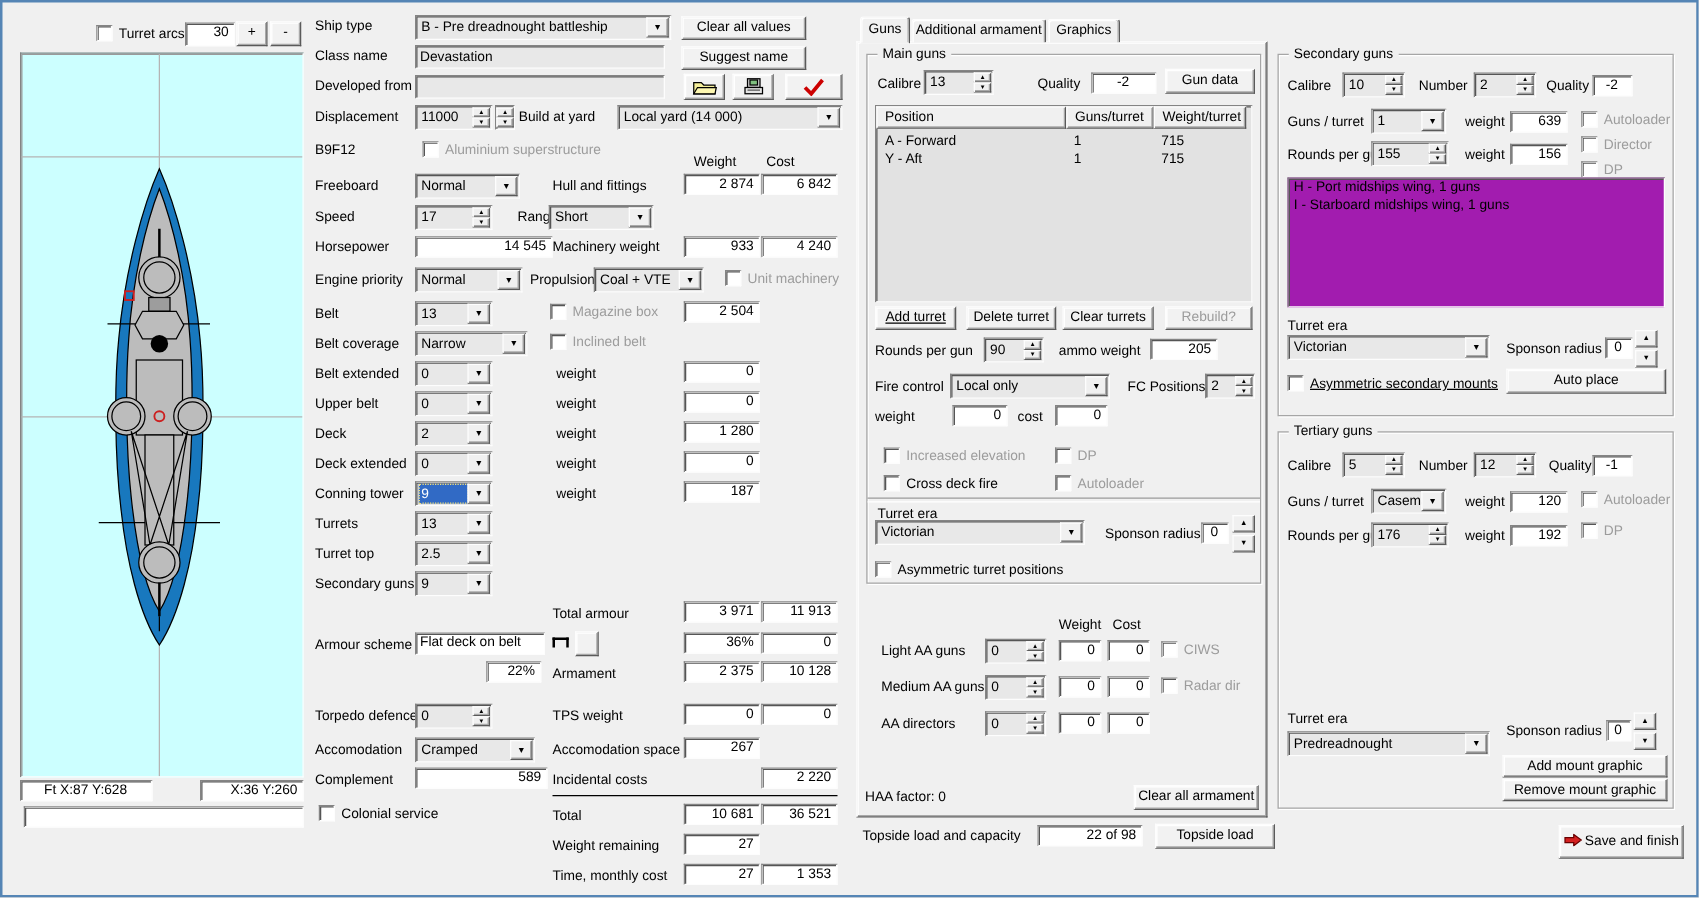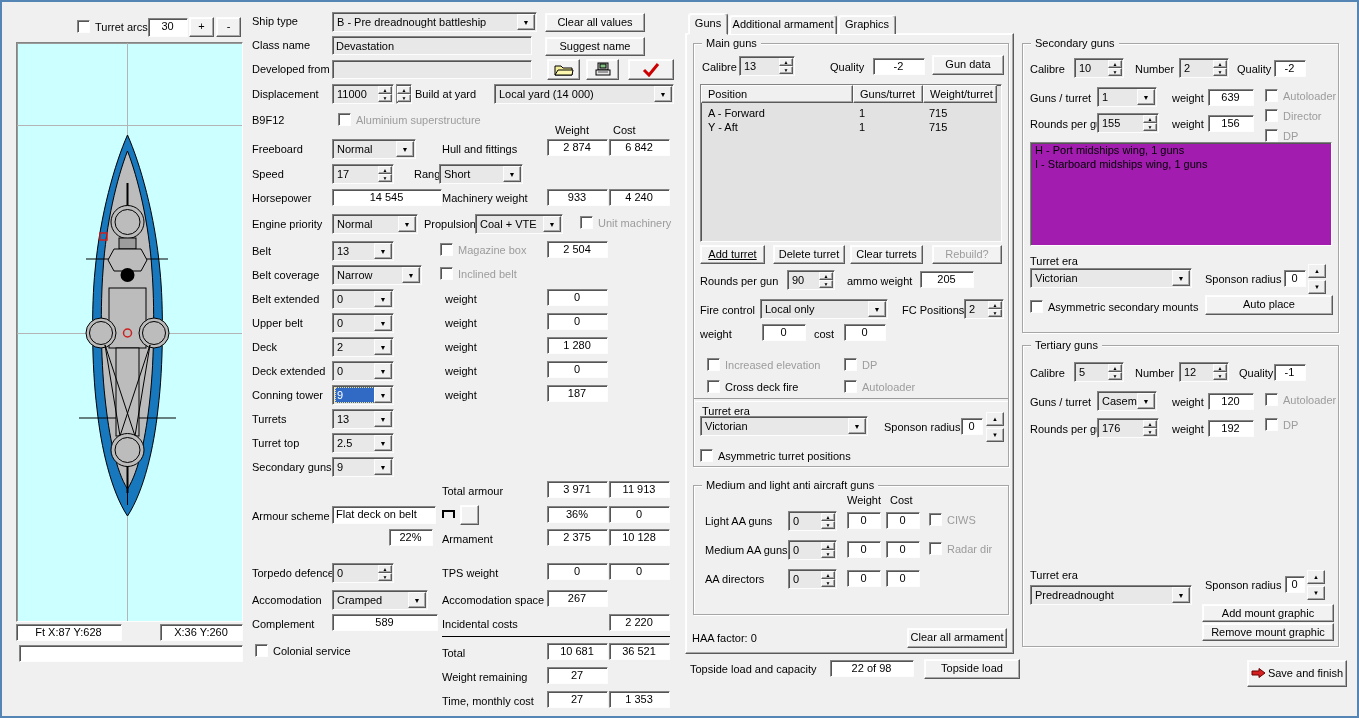--- a/index.html
+++ b/index.html
@@ -4,21 +4,21 @@
 <style>
   html,body{margin:0;padding:0;background:#d8d8d8;}
   #app{position:relative;width:1359px;height:718px;background:#f0f0f0;
        font-family:"Liberation Sans",sans-serif;font-size:11px;color:#000;
        border:2px solid #5585b5;box-sizing:border-box;overflow:hidden;}
   .L{position:absolute;white-space:nowrap;line-height:13px;}
   .d{color:#9c9c9c;}
   .F,.FL,.FC{position:absolute;box-sizing:border-box;background:#fff;
      border:1px solid;border-color:#848484 #fdfdfd #fdfdfd #848484;
      box-shadow:inset 1px 1px 0 #555;padding:1px 4px 0 3px;line-height:13px;white-space:nowrap;}
-  .F{text-align:center;}
+  .F{text-align:right;}
   .FL{text-align:left;}
   .FC{text-align:center;}
   .gray{background:#e8e8e8;}
   .B{position:absolute;box-sizing:border-box;background:#f2f2f2;
      border:1px solid;border-color:#fdfdfd #5a5a5a #5a5a5a #fdfdfd;
      box-shadow:inset -1px -1px 0 #a8a8a8,inset 1px 1px 0 #fff;
      text-align:center;line-height:16px;cursor:default;white-space:nowrap;}
   .B.d{color:#9c9c9c;}
   .CB{position:absolute;width:13px;height:13px;box-sizing:border-box;background:#fff;
      border:1px solid;border-color:#848484 #fdfdfd #fdfdfd #848484;box-shadow:inset 1px 1px 0 #555;}
@@ -421,23 +421,20 @@
     </div>
   <span class="L" style="left:882px;top:419px;">Sponson radius</span>
   <div class="FC" style="left:959px;top:416px;width:22px;height:17px;">0</div>
   <div style="position:absolute;left:984px;top:410px;width:18px;height:30px;">
     <span class="su" style="height:14px;font-size:6px;line-height:12px;">▲</span>
     <span class="sd" style="height:14px;font-size:6px;line-height:12px;">▼</span>
     </div>
   <span class="CB" style="left:698px;top:447px;"></span>
   <span class="L" style="left:716px;top:448px;">Asymmetric turret positions</span>
 
-  <div class="GB" style="left:691px;top:483px;width:316px;height:130px;">
-    <span class="cap">Medium and light anti aircraft guns</span>
-    </div>
   <span class="L" style="left:845px;top:492px;">Weight</span>
   <span class="L" style="left:888px;top:492px;">Cost</span>
 
   <span class="L" style="left:703px;top:513px;">Light AA guns</span>
   <div class="S" style="left:786px;top:509px;width:49px;height:20px;">
     <span class="sv">0</span>
     <span class="sb">
         <span class="su">▲</span>
         <span class="sd">▼</span>
       </span>
@@ -535,21 +532,21 @@
     <span class="cv">Victorian</span>
       <span class="ab">▼</span>
     </div>
   <span class="L" style="left:1203px;top:271px;">Sponson radius</span>
   <div class="FC" style="left:1282px;top:268px;width:22px;height:17px;">0</div>
   <div style="position:absolute;left:1306px;top:262px;width:18px;height:30px;">
     <span class="su" style="height:14px;font-size:6px;line-height:12px;">▲</span>
     <span class="sd" style="height:14px;font-size:6px;line-height:12px;">▼</span>
     </div>
   <span class="CB" style="left:1028px;top:298px;"></span>
-  <span class="L" style="left:1046px;top:299px;">Asymmetric secondary mounts</span>
+  <span class="L" style="left:1046px;top:299px;text-decoration:underline;">Asymmetric secondary mounts</span>
   <div class="B" style="left:1203px;top:293px;width:128px;height:20px;">Auto place</div>
 
   <div class="GB" style="left:1020px;top:343px;width:317px;height:302px;">
     <span class="cap">Tertiary guns</span>
     </div>
   <span class="L" style="left:1028px;top:365px;">Calibre</span>
   <div class="S" style="left:1072px;top:360px;width:50px;height:20px;">
     <span class="sv">5</span>
     <span class="sb">
         <span class="su">▲</span>

